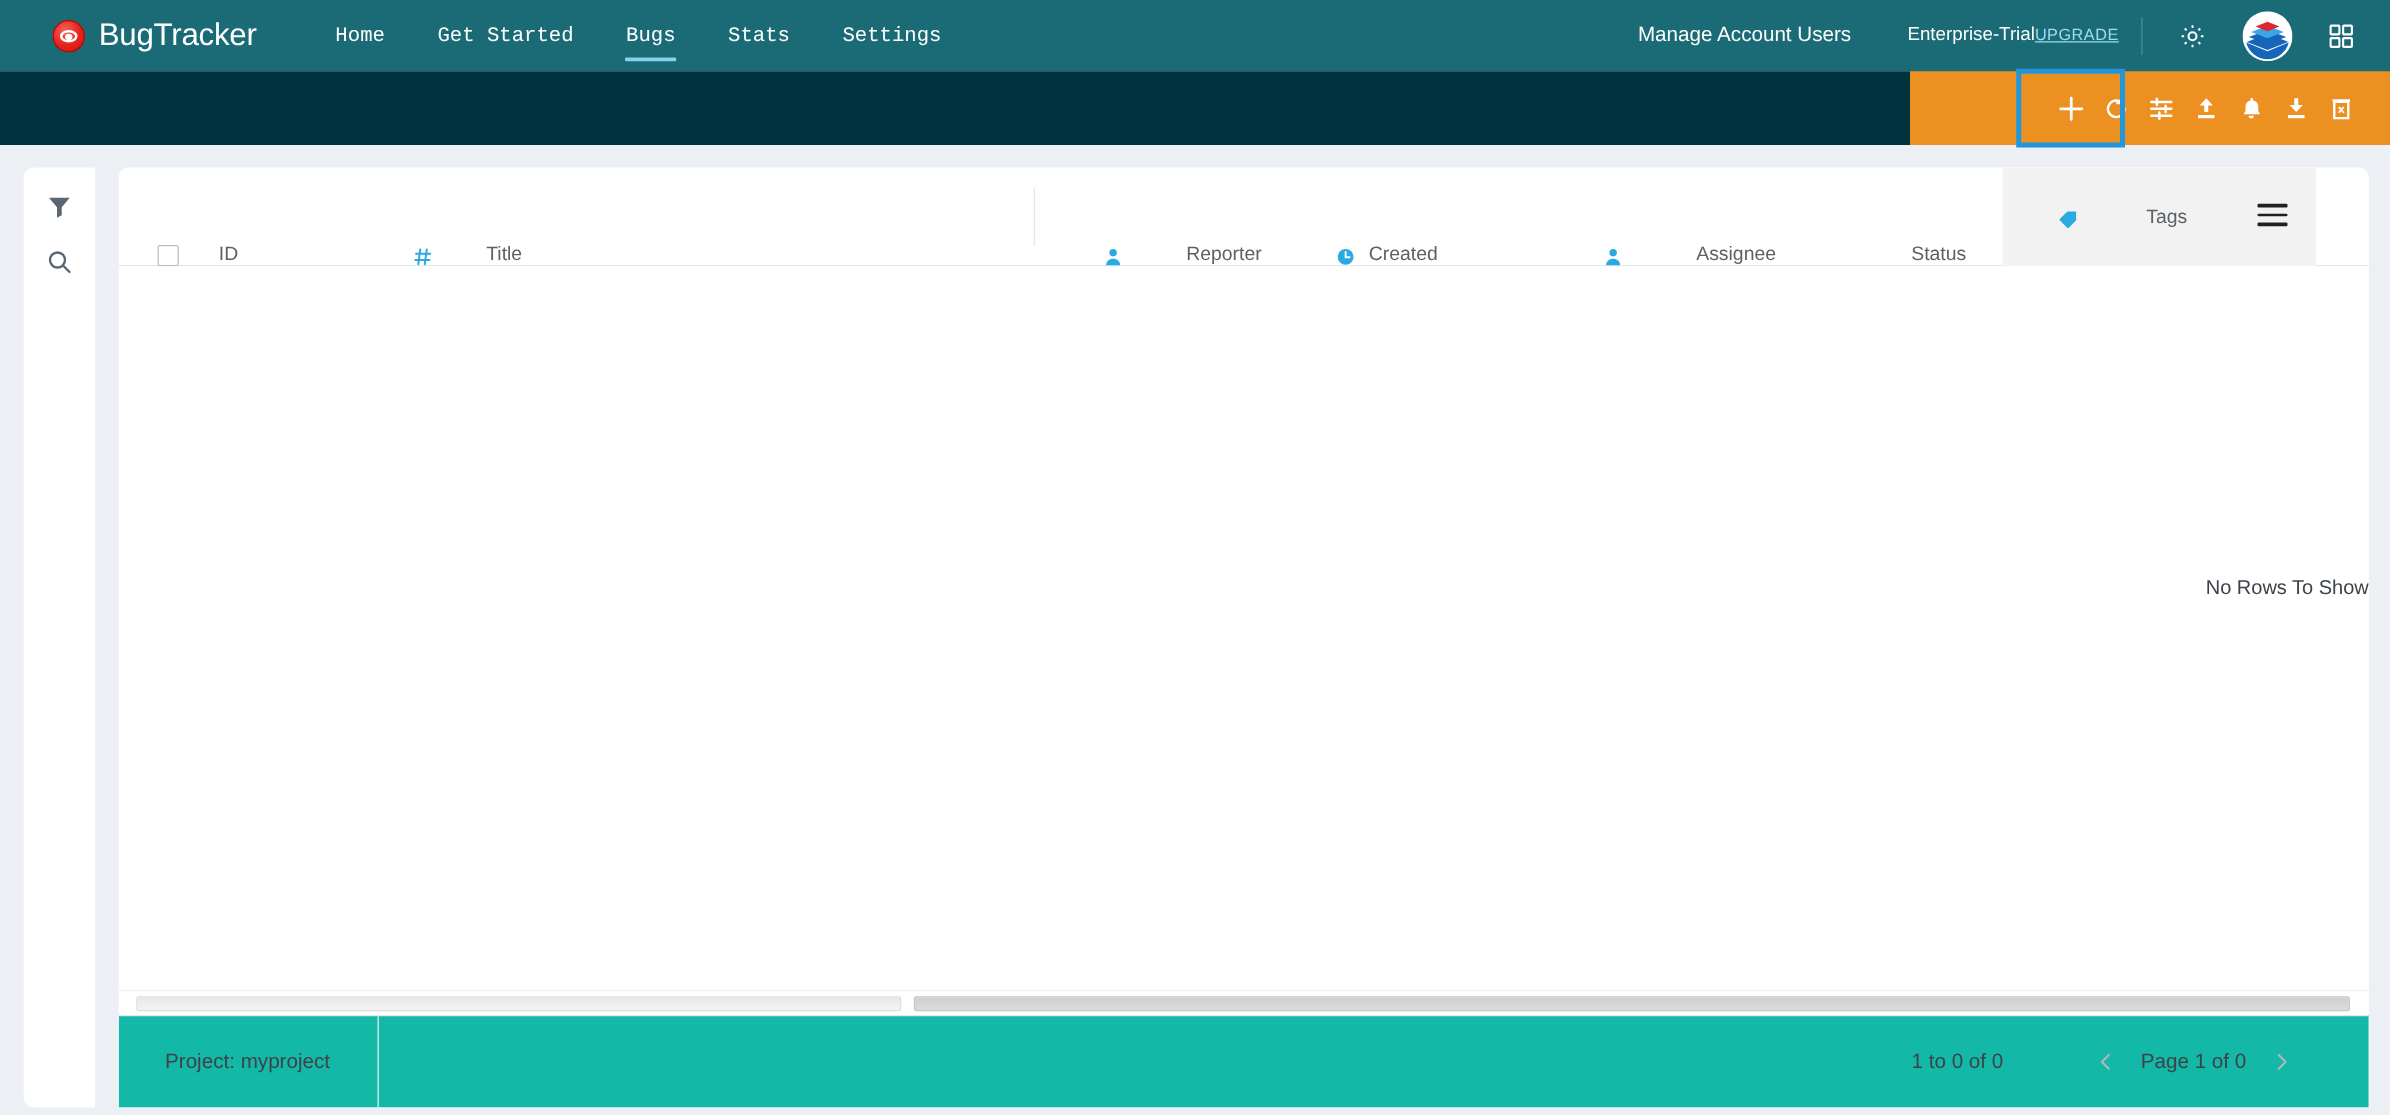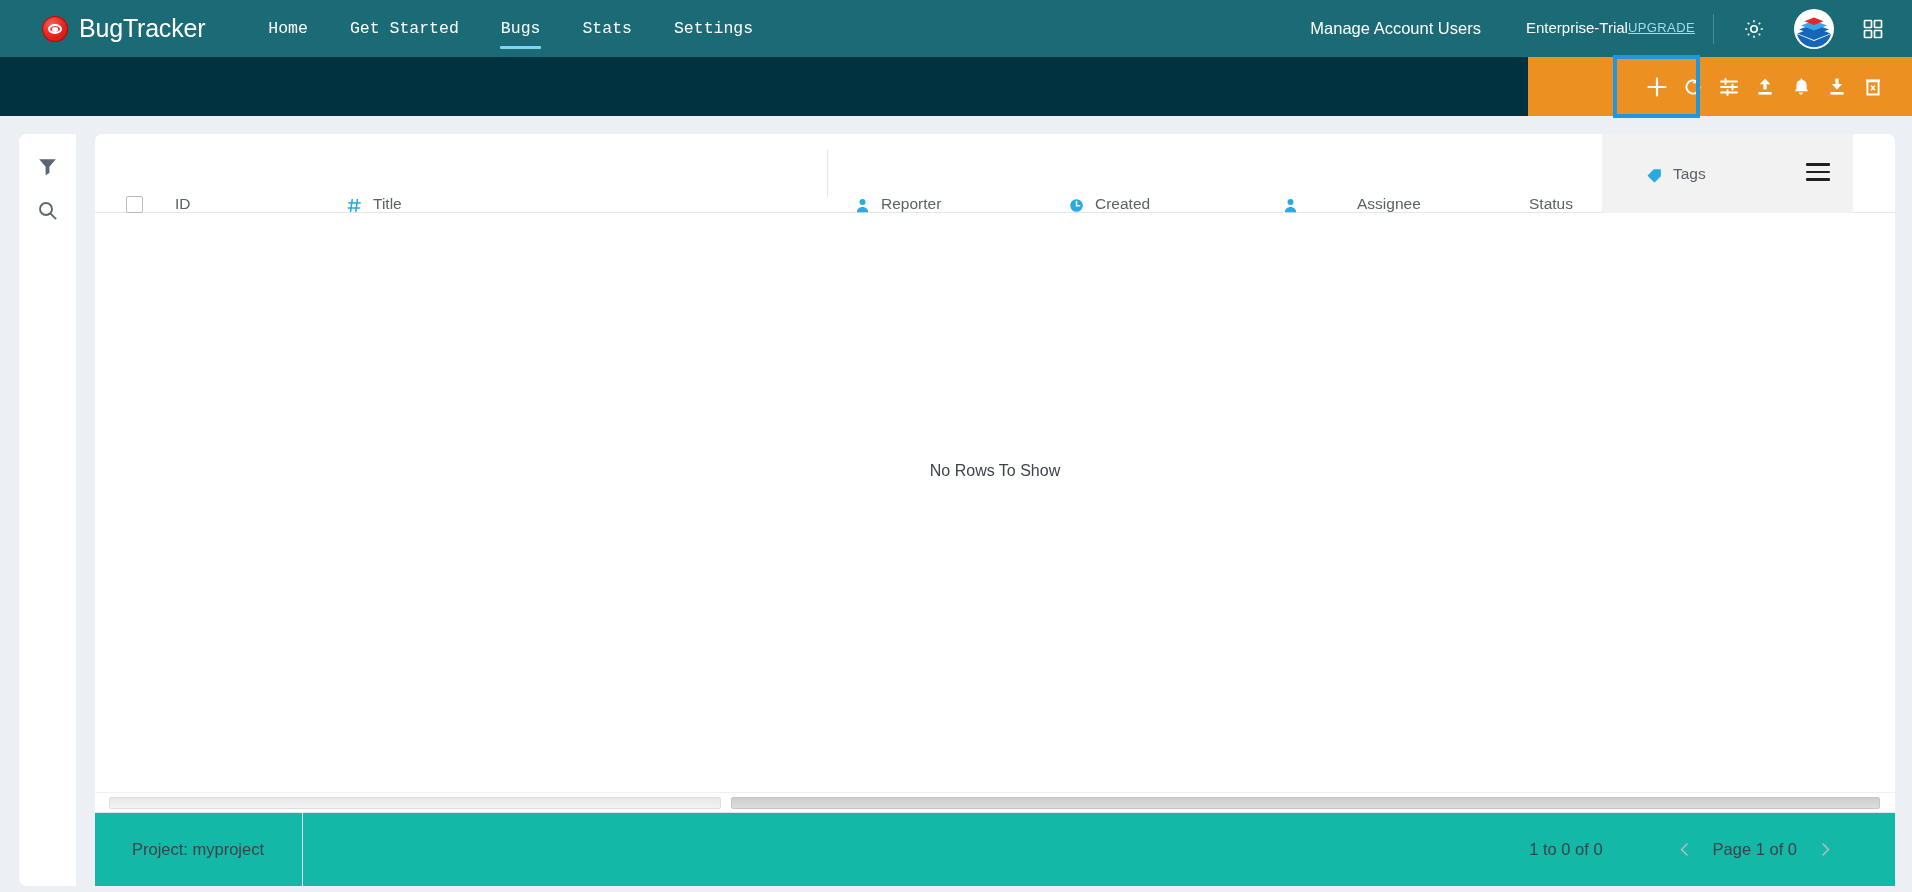--- a/index.html
+++ b/index.html
@@ -119,21 +119,21 @@
   .hamburger { position: absolute; right: 23px; top: 29px; width: 24px; height: 20px; cursor: pointer; }
   .hamburger i { display: block; height: 2.5px; background: #231f20; margin-bottom: 5px; border-radius: 1px; }
 
   .checkbox-head {
     width: 17px; height: 17px; border: 1px solid #b8bcc2; border-radius: 2px;
     background: #fff; cursor: pointer;
   }
 
   .grid-body {
     position: relative; height: 598px; background: #ffffff;
-    display: flex; align-items: center; justify-content: center;
+    display: flex; align-items: center; justify-content: flex-end;
   }
   .no-rows { font-size: 16px; color: #3d4349; margin-top: -82px; }
 
   .hscroll {
     position: absolute; left: 0; bottom: 74px; width: 1800px; height: 20px;
     background: #ffffff; border-top: 1px solid #f0f0f0;
   }
   .hscroll-track-a {
     position: absolute; left: 14px; top: 4px; width: 612px; height: 12px;
     background: linear-gradient(#e8e8e8, #f3f3f3); border: 1px solid #dedede; border-radius: 2px;
@@ -301,32 +301,32 @@
   <div class="grid-header">
 
     <div class="hcell" style="left:31px;">
       <span class="checkbox-head"></span>
     </div>
 
     <div class="hcell" style="left:80px;">
       <span>ID</span>
     </div>
 
-    <div class="hcell" style="left:252px;">
+    <div class="hcell" style="left:236px;gap:32px;">
       <span class="hicon">
         <svg width="15" height="15" viewBox="0 0 15 15" fill="none" stroke="#29abe2" stroke-width="1.6" stroke-linecap="round">
           <path d="M5.2 1.6 3.6 13.4M10.4 1.6 8.8 13.4M1.8 5h11.4M1.2 10h11.4"></path>
         </svg>
       </span>
       <span>Title</span>
     </div>
 
     <div class="hdiv" style="left:732px;"></div>
 
-    <div class="hcell" style="left:760px;">
+    <div class="hcell" style="left:788px;gap:40px;">
       <span class="hicon">
         <svg width="15" height="15" viewBox="0 0 15 15" fill="#29abe2">
           <circle cx="7.5" cy="4.1" r="3"></circle>
           <path d="M1.9 14.2c0-3.1 2.5-5.2 5.6-5.2s5.6 2.1 5.6 5.2z"></path>
         </svg>
       </span>
       <span>Reporter</span>
     </div>
 
     <div class="hcell" style="left:974px;">
@@ -347,21 +347,21 @@
         </svg>
       </span>
       <span>Assignee</span>
     </div>
 
     <div class="hcell" style="left:1434px;">
       <span>Status</span>
     </div>
 
     <div class="tags-head">
-      <span class="hcell" style="position:static;height:auto;margin-left:45px;">
+      <span class="hcell" style="position:static;height:auto;margin-left:45px;gap:44px;">
         <span class="hicon">
           <svg width="15" height="15" viewBox="0 0 15 15" fill="#29abe2">
             <path d="M7.2 1.2H13.3a.6.6 0 0 1 .6.6v6.1a1 1 0 0 1-.3.7l-5.5 5.5a.9.9 0 0 1-1.3 0L1 8.3a.9.9 0 0 1 0-1.3l5.5-5.5a1 1 0 0 1 .7-.3z"></path>
           </svg>
         </span>
         <span>Tags</span>
       </span>
       <span class="hamburger">
         <i></i>
           <i></i>

